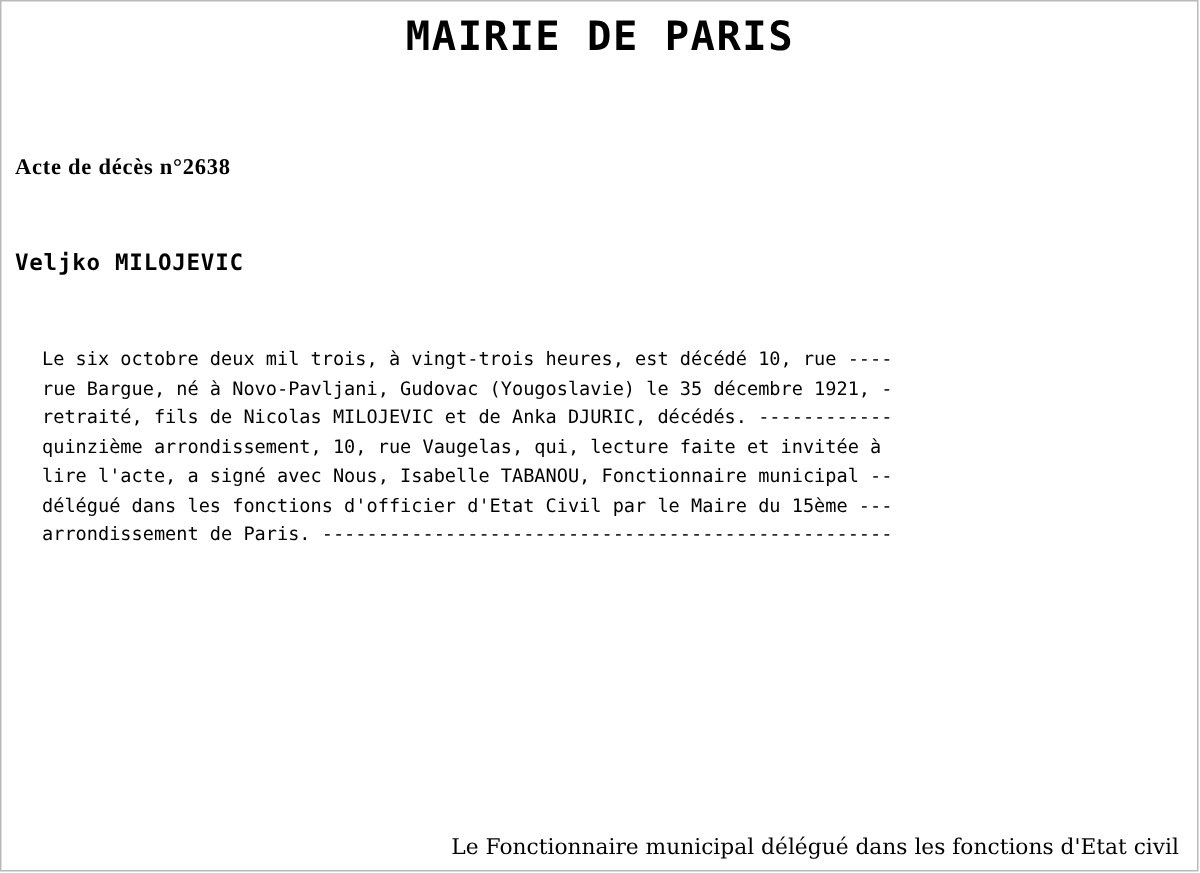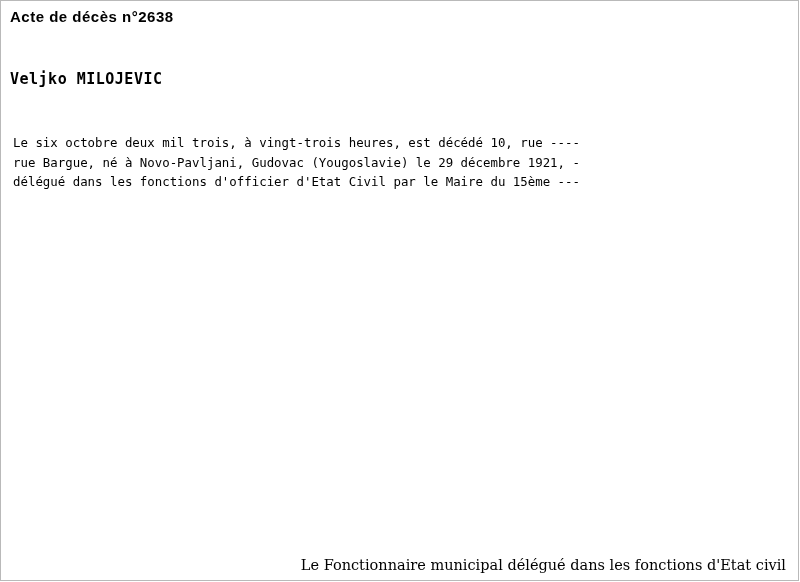--- a/index.html
+++ b/index.html
@@ -47,36 +47,37 @@
   }
   .title-sub {
     font-family: "DejaVu Sans Mono", monospace;
     font-weight: bold;
     font-size: 21px;
     letter-spacing: 0.5px;
     line-height: 28px;
     margin-top: 2px;
   }
   .act-number {
-    font-family: Liberation Sans, sans-serif;
+    font-family: Liberation Serif, serif;
     font-weight: bold;
     font-size: 15px;
     margin-left: 10px;
+    margin-top: 62px;
     letter-spacing: 0.5px;
   }
   .person-name {
     font-family: "DejaVu Sans Mono", monospace;
     font-weight: bold;
     font-size: 15px;
     margin-left: 10px;
     margin-top: 45px;
     letter-spacing: 0.5px;
   }
   .body-text {
-    margin-left: 13px;
+    margin-left: 28px;
     margin-right: 10px;
     margin-top: 45px;
     font-family: "DejaVu Sans Mono", monospace;
     font-size: 12.4px;
     line-height: 19.5px;
     letter-spacing: 0px;
   }
   .body-text .bold {
     font-weight: bold;
   }
@@ -95,29 +96,34 @@
   }
 </style>
 </head>
 <body>
 
 <div class="page-border"></div>
 
 <div class="doc">
 
   <div class="title-block">
+    <div class="title-main">MAIRIE DE PARIS</div>
   </div>
 
   <div class="act-number">Acte de décès n°2638</div>
 
   <div class="person-name">Veljko MILOJEVIC</div>
 
   <div class="body-text">
     <div class="body-line"><span>Le six octobre deux mil trois, à vingt-trois heures, est décédé 10, rue ----</span></div>
-    <div class="body-line">rue Bargue, né à Novo-Pavljani, Gudovac (Yougoslavie) le 29 décembre 1921, -</div>
+    <div class="body-line">rue Bargue, né à Novo-Pavljani, Gudovac (Yougoslavie) le 35 décembre 1921, -</div>
+    <div class="body-line">retraité, fils de Nicolas MILOJEVIC et de Anka DJURIC, décédés. ------------</div>
+    <div class="body-line">quinzième arrondissement, 10, rue Vaugelas, qui, lecture faite et invitée à</div>
+    <div class="body-line">lire l'acte, a signé avec Nous, Isabelle TABANOU, Fonctionnaire municipal --</div>
     <div class="body-line">délégué dans les fonctions d'officier d'Etat Civil par le Maire du 15ème ---</div>
+    <div class="body-line">arrondissement de Paris. ---------------------------------------------------</div>
   </div>
 
   <div class="footer">
     <div>Le Fonctionnaire municipal délégué dans les fonctions d'Etat civil</div>
   </div>
 
 </div>
 
 </body></html>

